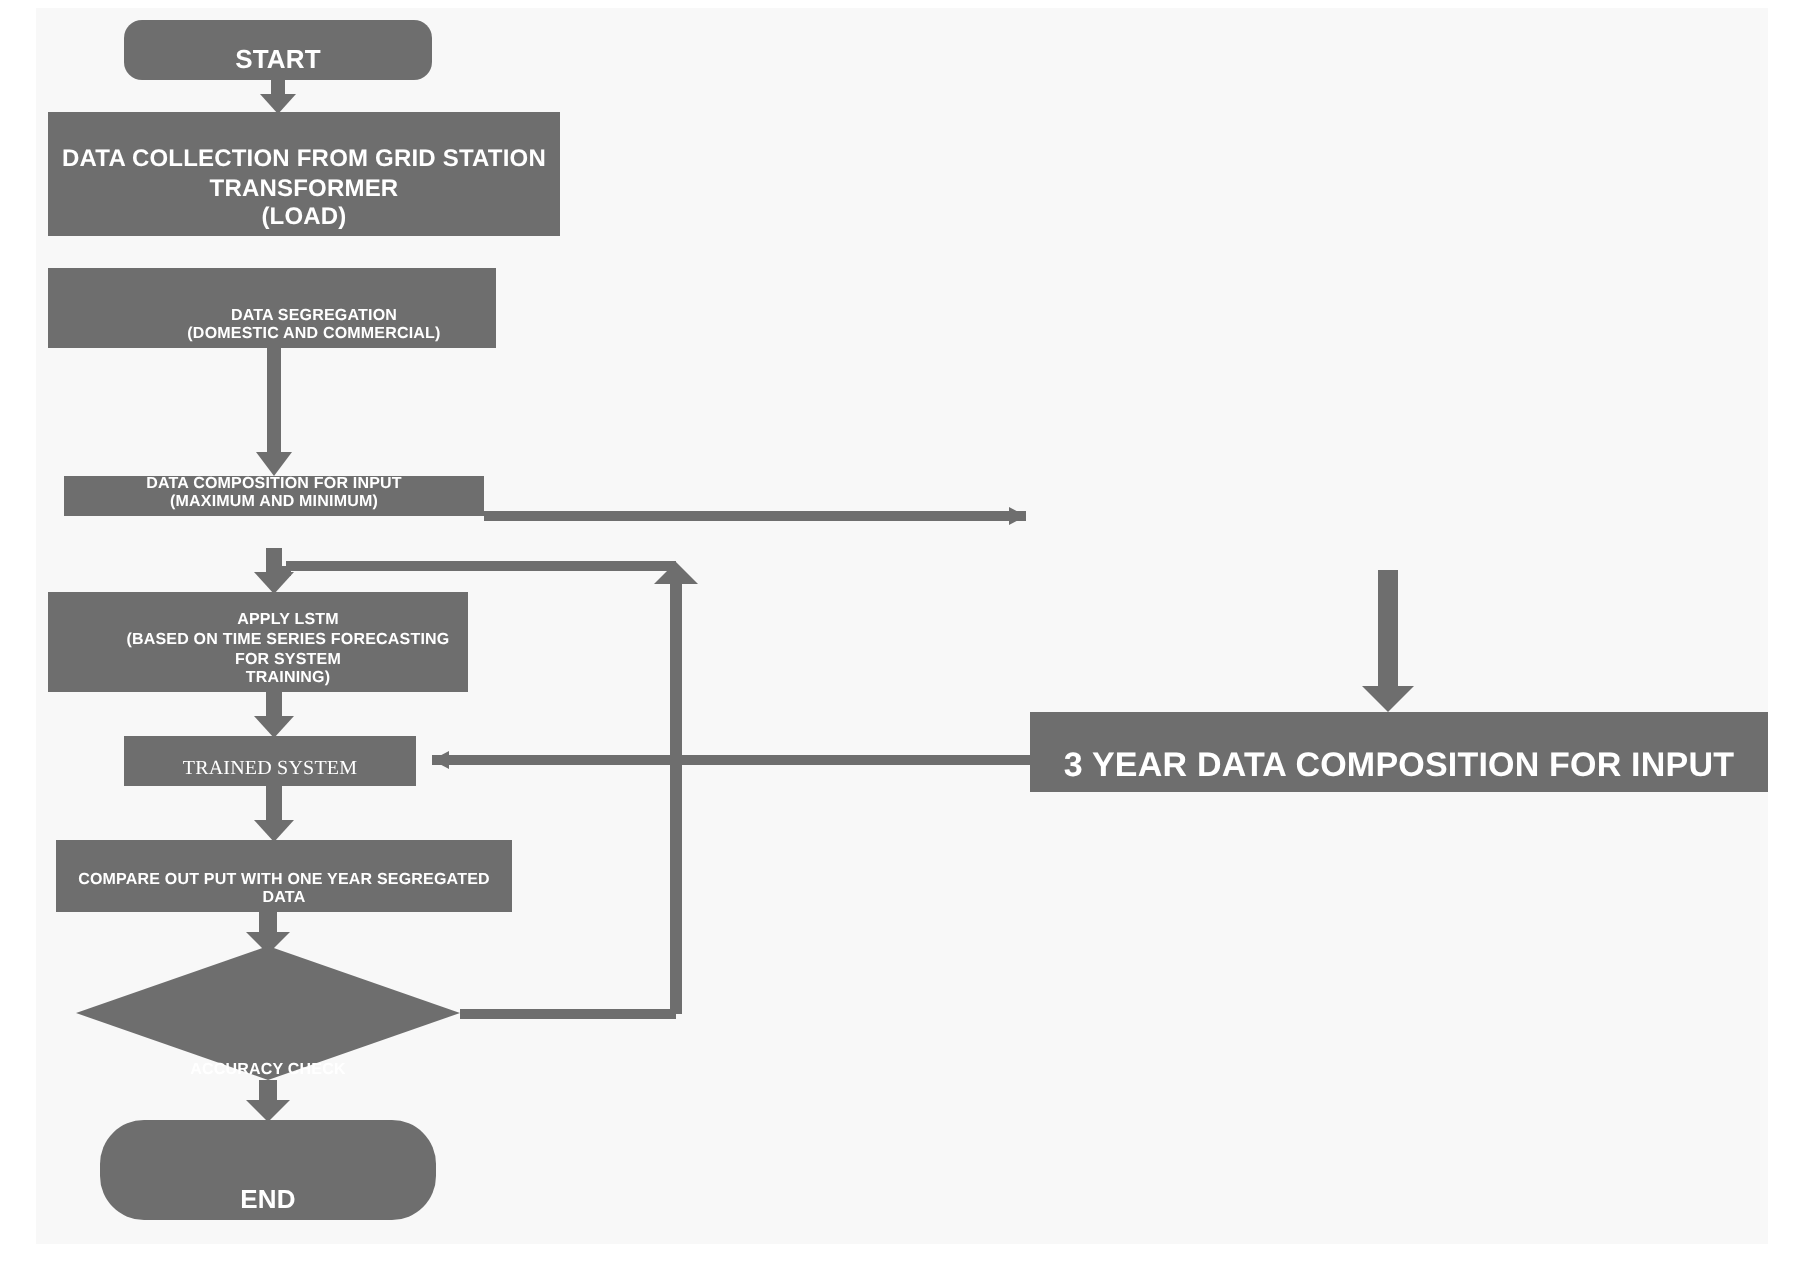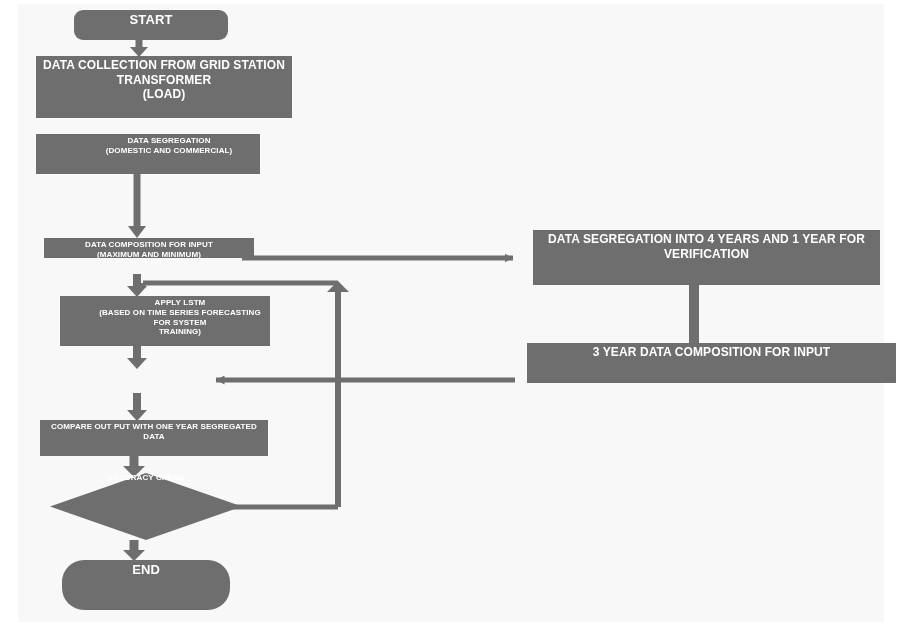--- a/index.html
+++ b/index.html
@@ -28,30 +28,29 @@
     left: 0;
     top: 0;
     width: 906px;
     height: 637px;
   }
   .node {
     position: absolute;
     background: #6e6e6e;
     color: #ffffff;
     display: flex;
-    align-items: flex-start;
+    align-items: flex-end;
     justify-content: center;
     text-align: center;
     box-sizing: border-box;
     line-height: 1.22;
     font-weight: bold;
     letter-spacing: 0.1px;
     padding: 2px 6px;
     white-space: pre-line;
-    margin-left: 12px;
   }
   .node.rounded {
     border-radius: 9px;
   }
   .node.serif {
     font-family: "Liberation Serif", serif;
     font-weight: normal;
   }
   .node.diamond {
     background: transparent;
@@ -168,45 +167,44 @@
   <div class="node" style="left:24px; top:134px; width:224px; height:40px; font-size:8px;padding-left:48px;">
     <span>DATA SEGREGATION
 (DOMESTIC AND COMMERCIAL)</span>
   </div>
 
   <div class="node" style="left:32px; top:238px; width:210px; height:20px; font-size:8px;">
     <span>DATA COMPOSITION FOR INPUT
 (MAXIMUM AND MINIMUM)</span>
   </div>
 
-  <div class="node" style="left:48px; top:296px; width:210px; height:50px; font-size:8px;padding-left:36px;">
+  <div class="node" style="left:24px; top:296px; width:210px; height:50px; font-size:8px;padding-left:36px;">
     <span>APPLY LSTM
 (BASED ON TIME SERIES FORECASTING FOR SYSTEM
 TRAINING)</span>
   </div>
 
+  <div class="node serif" style="left:62px; top:368px; width:146px; height:25px; font-size:10px;">
+    <span>TRAINED  SYSTEM</span>
+  </div>
 
   <div class="node" style="left:28px; top:420px; width:228px; height:36px; font-size:8px;">
     <span>COMPARE OUT PUT WITH ONE YEAR SEGREGATED
 DATA</span>
   </div>
 
   <div class="node diamond" style="left:38px; top:473px; width:192px; height:67px; font-size:8px;">
     <svg class="diamond-shape" viewBox="0 0 192 67" preserveAspectRatio="none" xmlns="http://www.w3.org/2000/svg">
       <polygon points="96,0 192,33.5 96,67 0,33.5" fill="#6e6e6e"></polygon>
     </svg>
     <span class="diamond-text">ACCURACY CHECK</span>
   </div>
 
   <div class="node rounded" style="left:50px; top:560px; width:168px; height:50px; font-size:13px;border-radius:22px;">
     <span>END</span>
   </div>
 
-  <div class="node" style="left:521px; top:230px; width:347px; height:55px; font-size:12px;">
-    <span>DATA SEGREGATION INTO 4 YEARS AND 1 YEAR FOR
-VERIFICATION</span>
-  </div>
-
-  <div class="node" style="left:515px; top:343px; width:369px; height:40px; font-size:12px;">
+
+  <div class="node" style="left:515px; top:356px; width:369px; height:40px; font-size:17px;">
     <span>3  YEAR DATA COMPOSITION FOR INPUT</span>
   </div>
 
 </div>
 
 </body></html>

